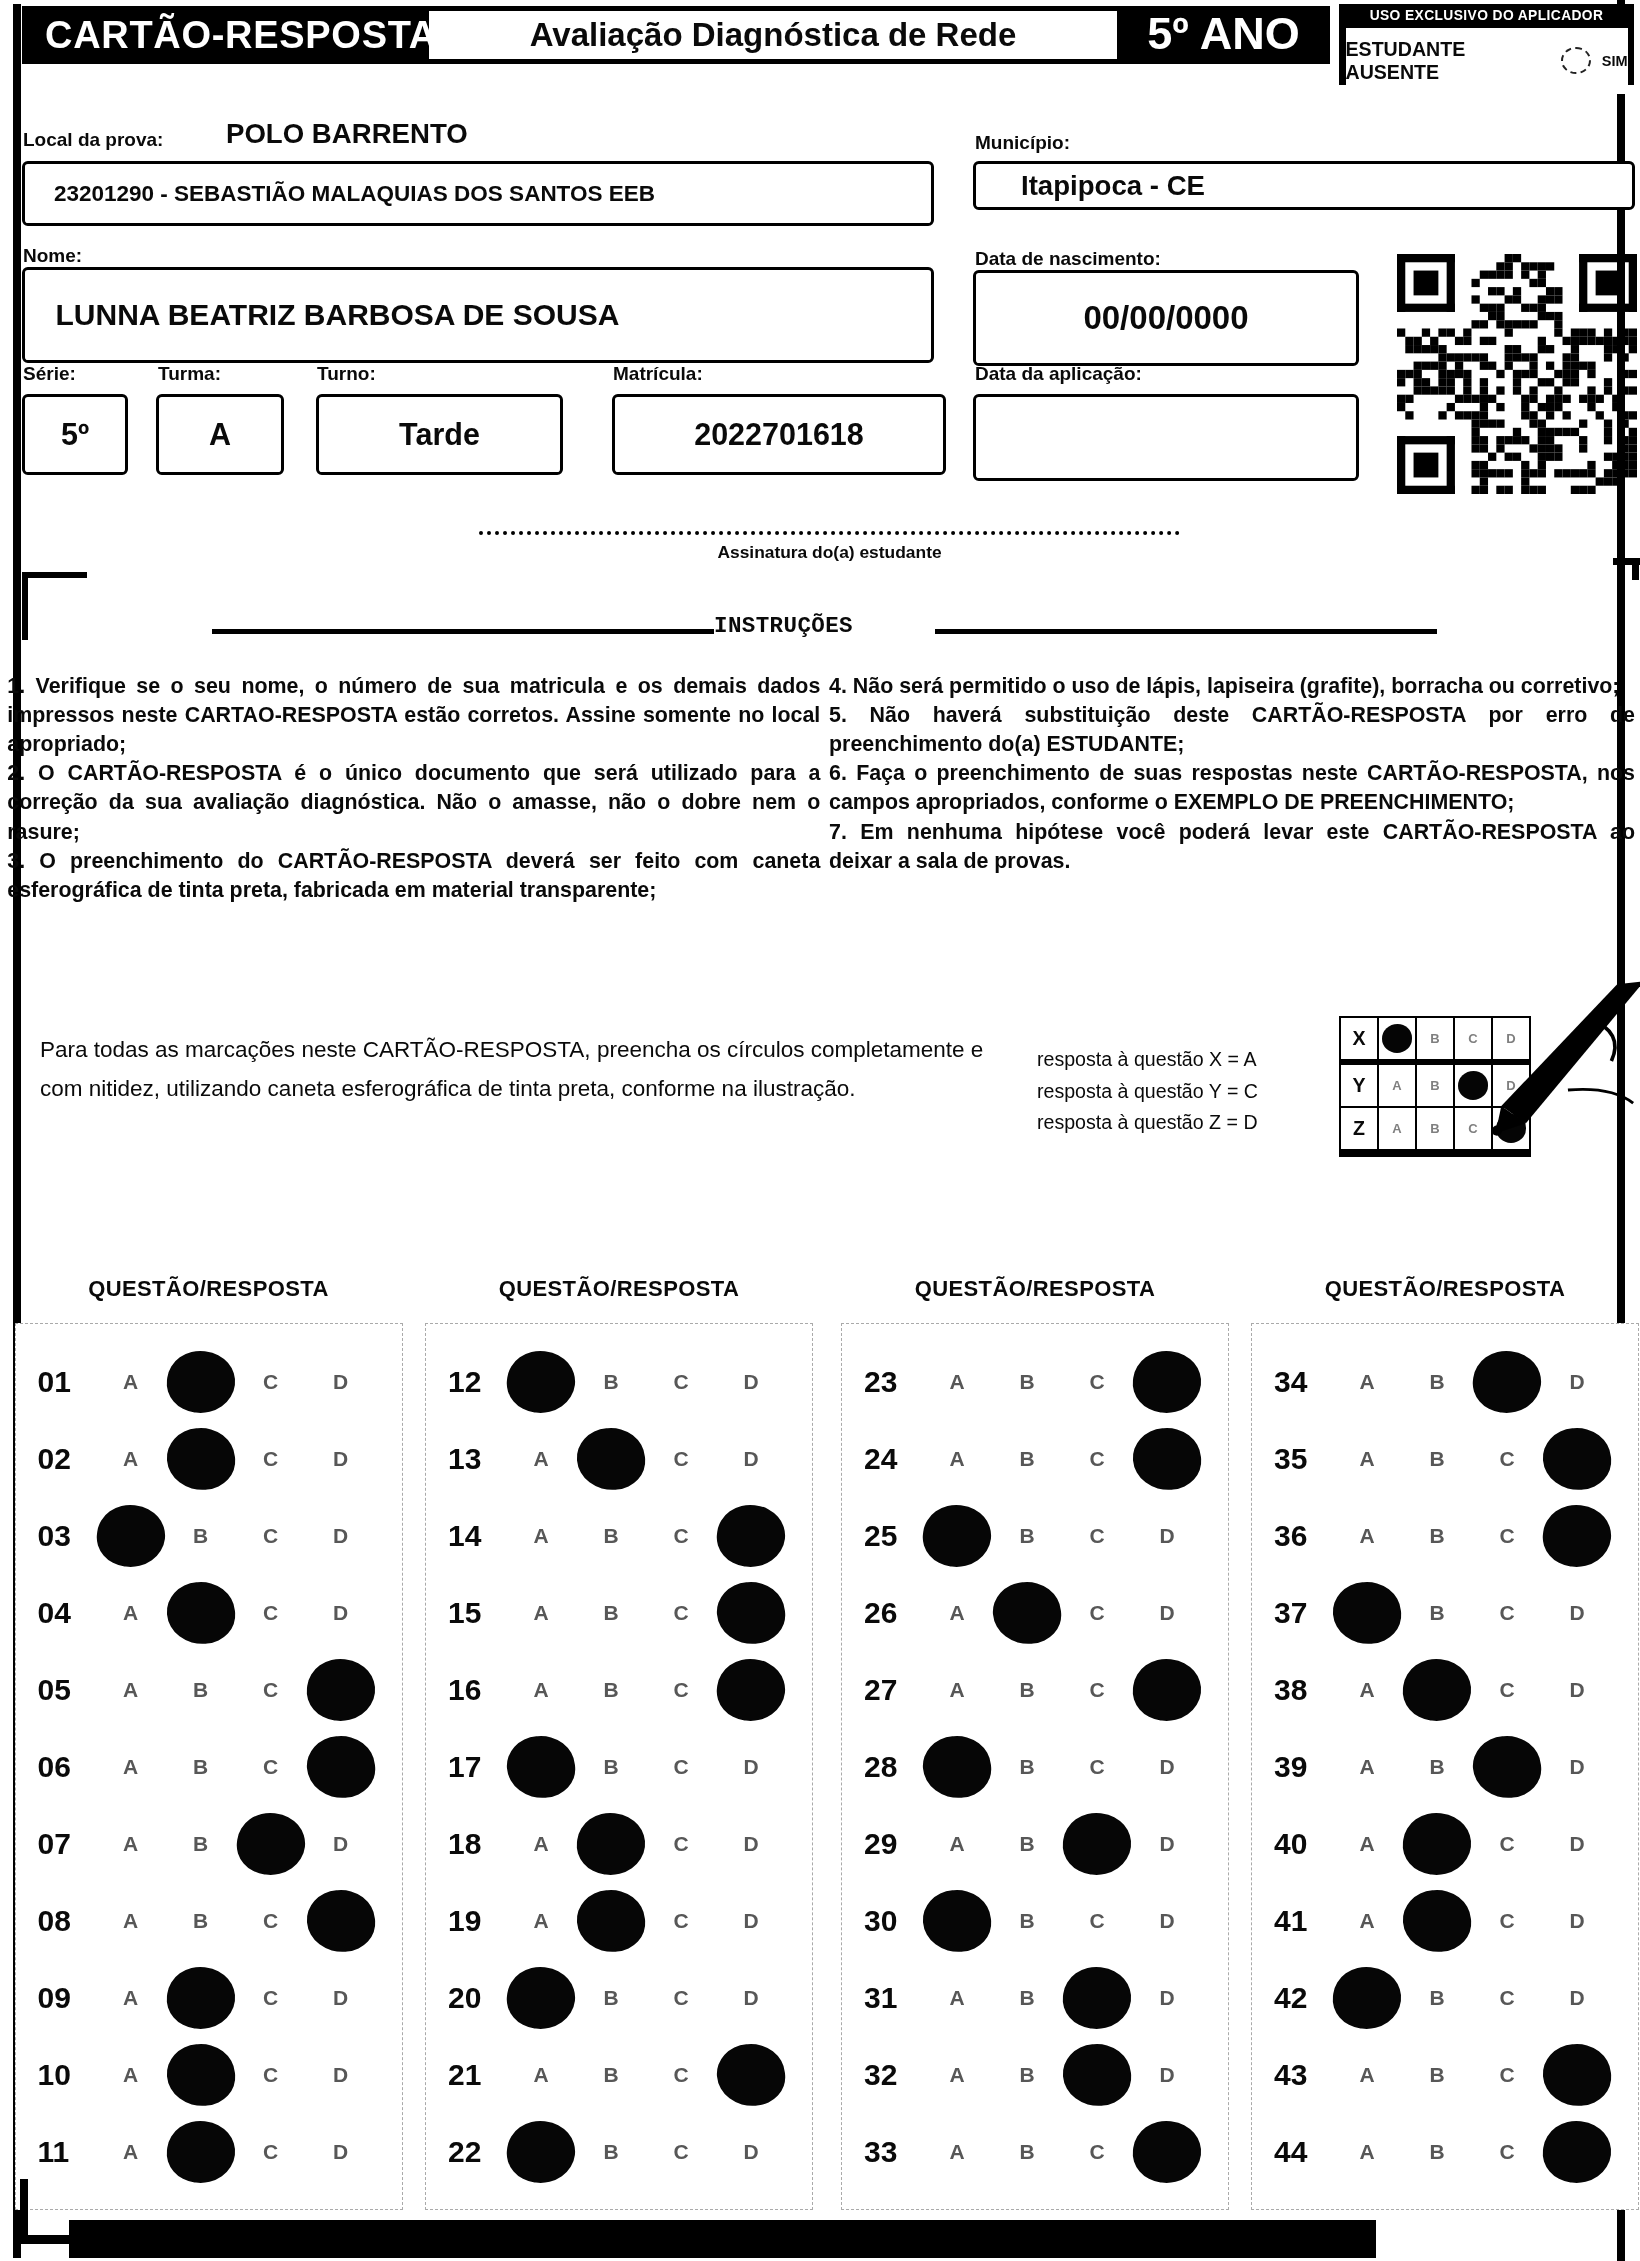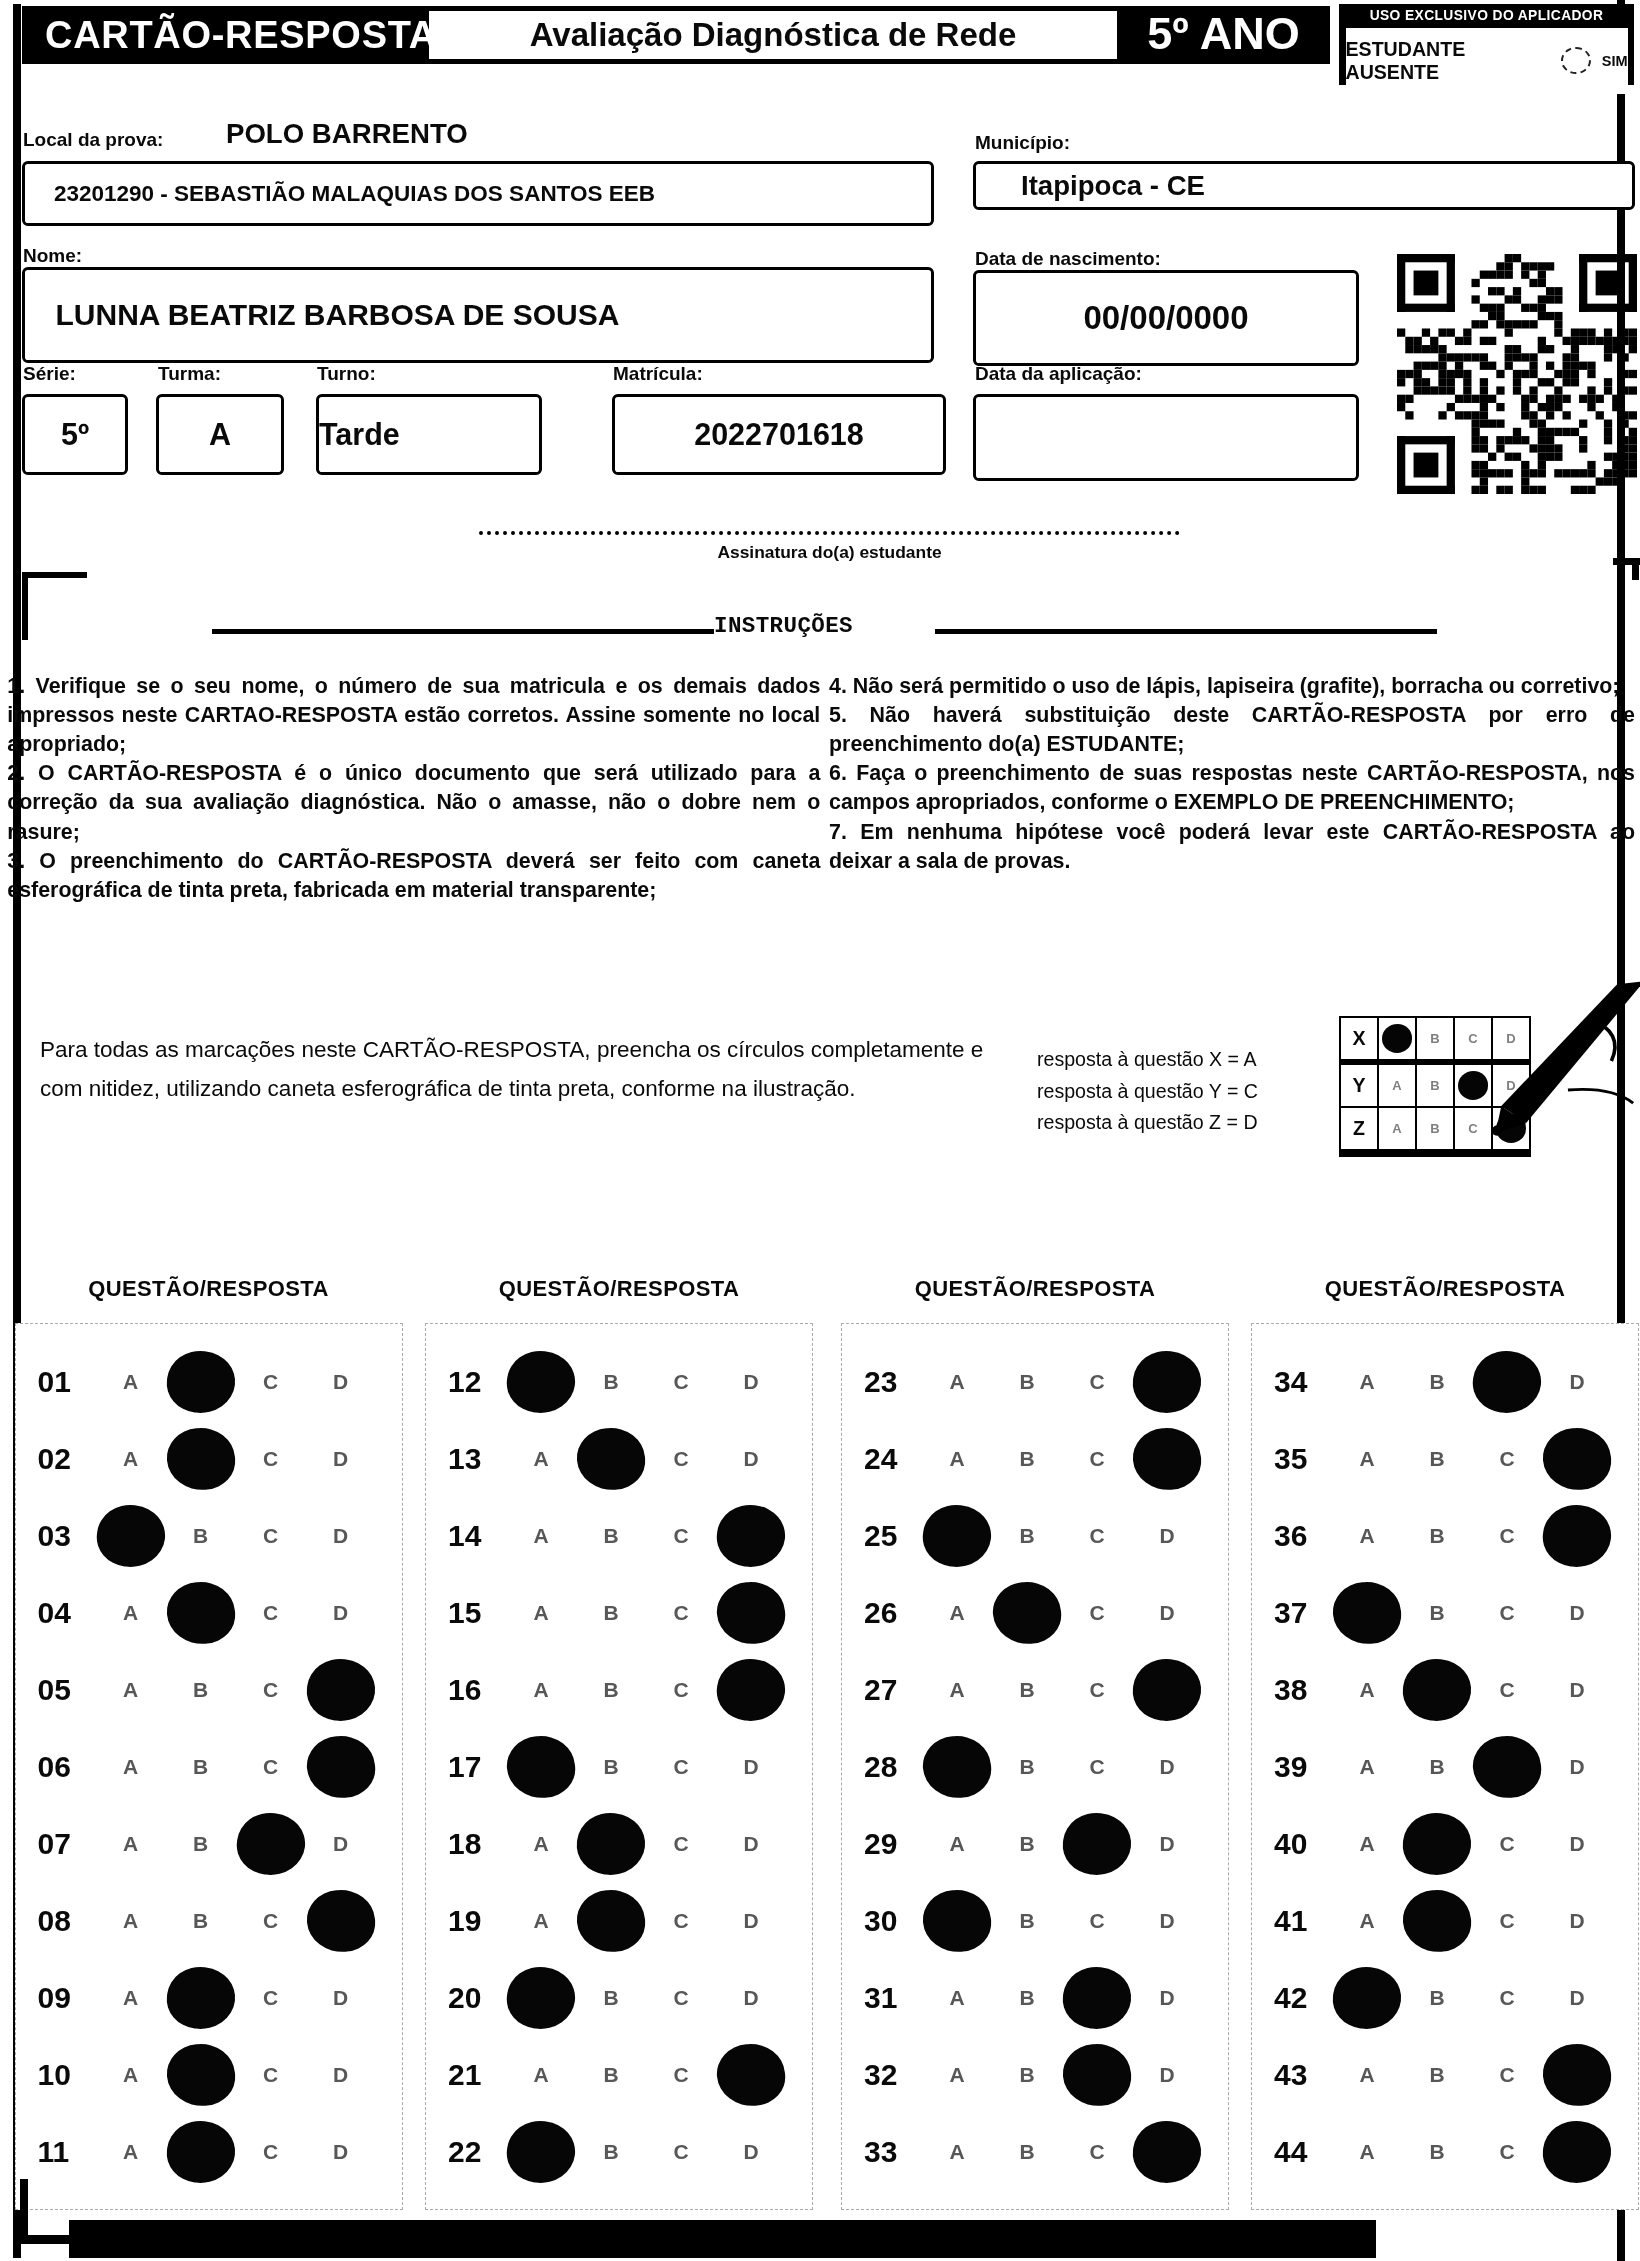--- a/index.html
+++ b/index.html
@@ -47,21 +47,21 @@
   #nasc-label{left:975px;top:248px;}
   #nasc-box{left:973px;top:270px;width:386px;height:96px;justify-content:center;}
   #nasc-box .fval{font-size:33px;}
   #serie-label{left:23px;top:363px;}
   #turma-label{left:158px;top:363px;}
   #turno-label{left:317px;top:363px;}
   #matricula-label{left:613px;top:363px;}
   #aplicacao-label{left:975px;top:363px;}
   #serie-box{left:22px;top:394px;width:106px;height:81px;justify-content:center;}
   #turma-box{left:156px;top:394px;width:128px;height:81px;justify-content:center;}
-  #turno-box{left:316px;top:394px;width:226px;height:81px;justify-content:flex-start;}
+  #turno-box{left:316px;top:394px;width:247px;height:81px;justify-content:center;}
   #matricula-box{left:612px;top:394px;width:334px;height:81px;justify-content:center;}
   #aplicacao-box{left:973px;top:394px;width:386px;height:87px;justify-content:center;}
   #serie-box .fval,#turma-box .fval,#turno-box .fval,#matricula-box .fval{font-size:30.5px;}
 
   #qr-svg{position:absolute;left:1397px;top:254px;}
 
   
   #sig-line{position:absolute;left:479px;top:531px;width:701px;border-top:4.4px dotted #000;}
   #sig-label{position:absolute;left:479px;top:542px;width:701px;text-align:center;
              font-size:17.4px;font-weight:bold;}

